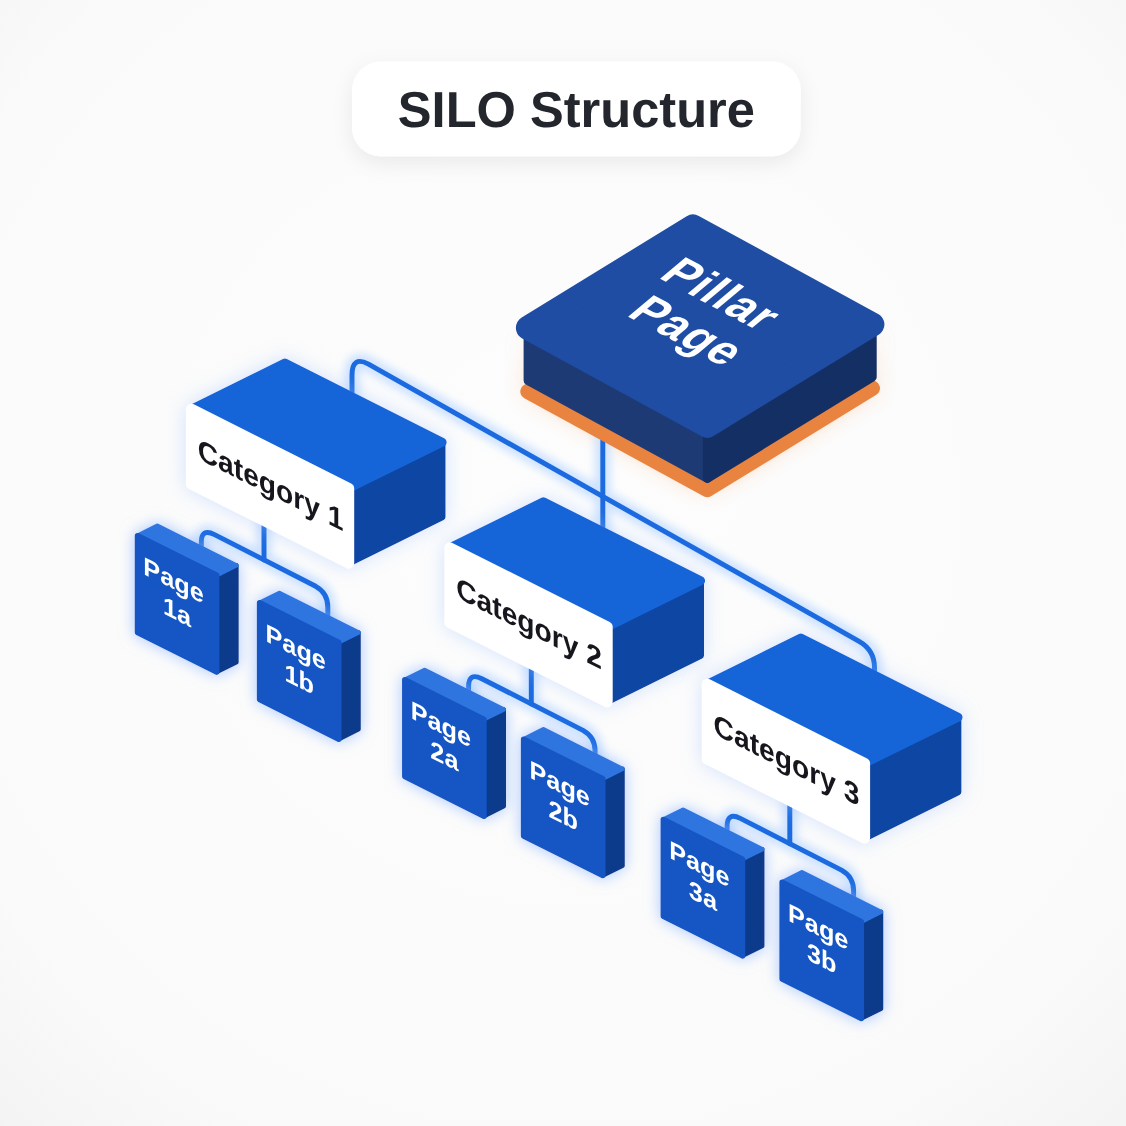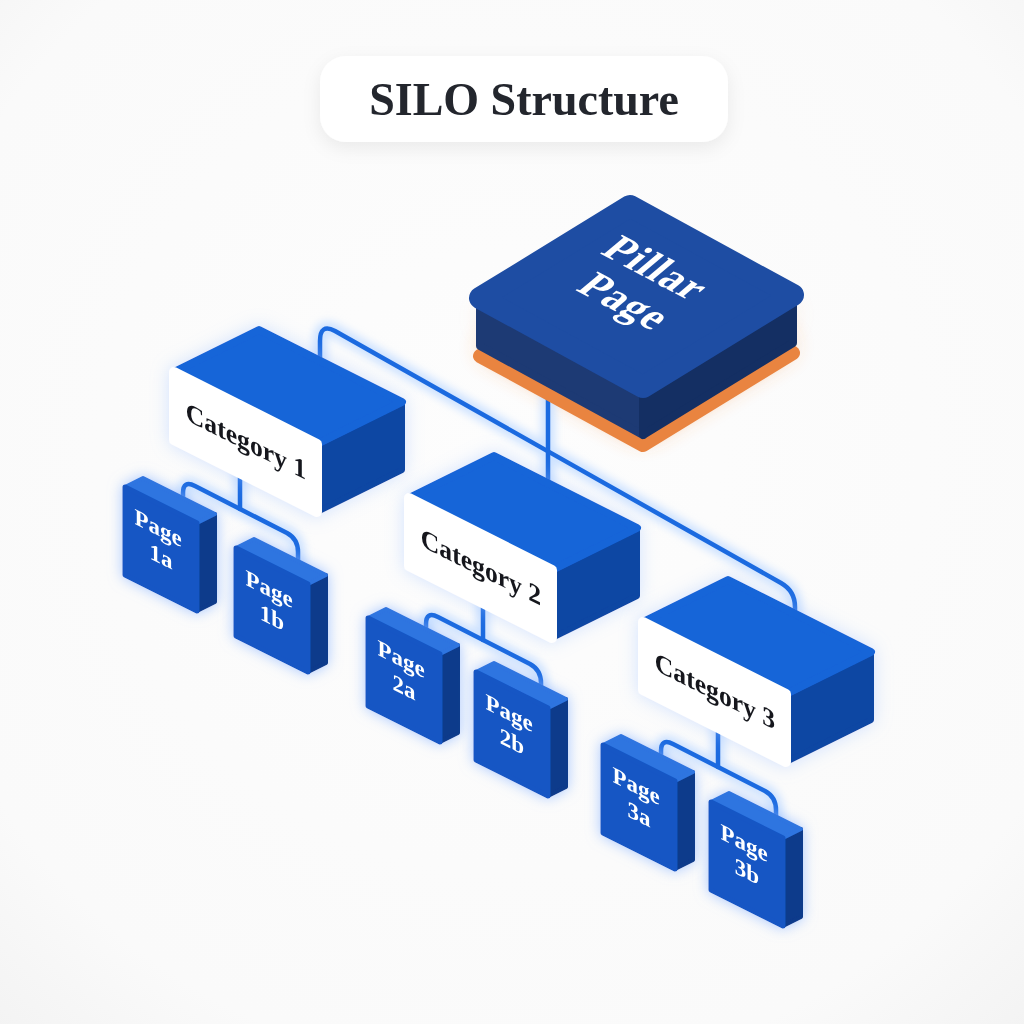--- a/index.html
+++ b/index.html
@@ -1,17 +1,17 @@
 <!DOCTYPE html>
 <html style="--c-bg: #fbfbfb; --c-title: #23262d; --c-box-top: #1565d8; --c-box-side: #0f46a3; --c-band: #ffffff; --c-page-front: #1356c4; --c-page-side: #0b3a8b; --c-page-top: #2f74e0; --c-pillar-top: #1e4da3; --c-pillar-side-l: #1d3a74; --c-pillar-side-r: #142f63; --c-line: #1b6ae0; --c-halo: #cde2ff; --c-orange: #e98440; --c-text-dark: #15181e; --c-text-light: #ffffff;"><head>
 <meta charset="utf-8">
 <style>
   html,body{margin:0;padding:0;background:#f2f2f2;}
   .stage{width:1024px;height:1024px;position:relative;background:var(--c-bg,#fbfbfb);
-         font-family:Liberation Serif, serif;}
+         font-family:Liberation Sans, sans-serif;}
   svg{display:block;}
   
   .halo{stroke:var(--c-halo,#cde2ff);stroke-width:14;fill:none;stroke-linecap:round;stroke-linejoin:round;}
   .line{stroke:var(--c-line,#1b6ae0);stroke-width:4.5;fill:none;stroke-linecap:round;stroke-linejoin:round;}
   
   .cat-top   {fill:var(--c-box-top);stroke:var(--c-box-top);stroke-width:8;stroke-linejoin:round;}
   .cat-side  {fill:var(--c-box-side);stroke:var(--c-box-side);stroke-width:6;stroke-linejoin:round;}
   .cat-band  {fill:var(--c-band);stroke:var(--c-band);stroke-width:10;stroke-linejoin:round;}
   .page-top  {fill:var(--c-page-top);stroke:var(--c-page-top);stroke-width:4;stroke-linejoin:round;}
   .page-side {fill:var(--c-page-side);stroke:var(--c-page-side);stroke-width:4;stroke-linejoin:round;}

